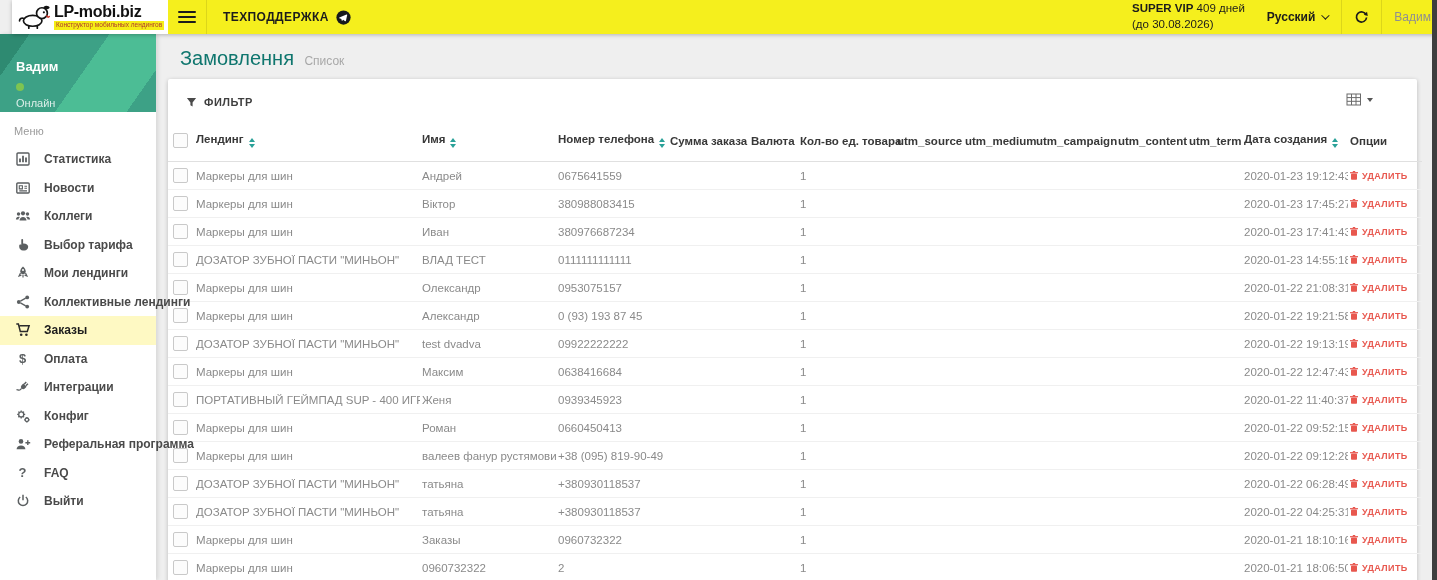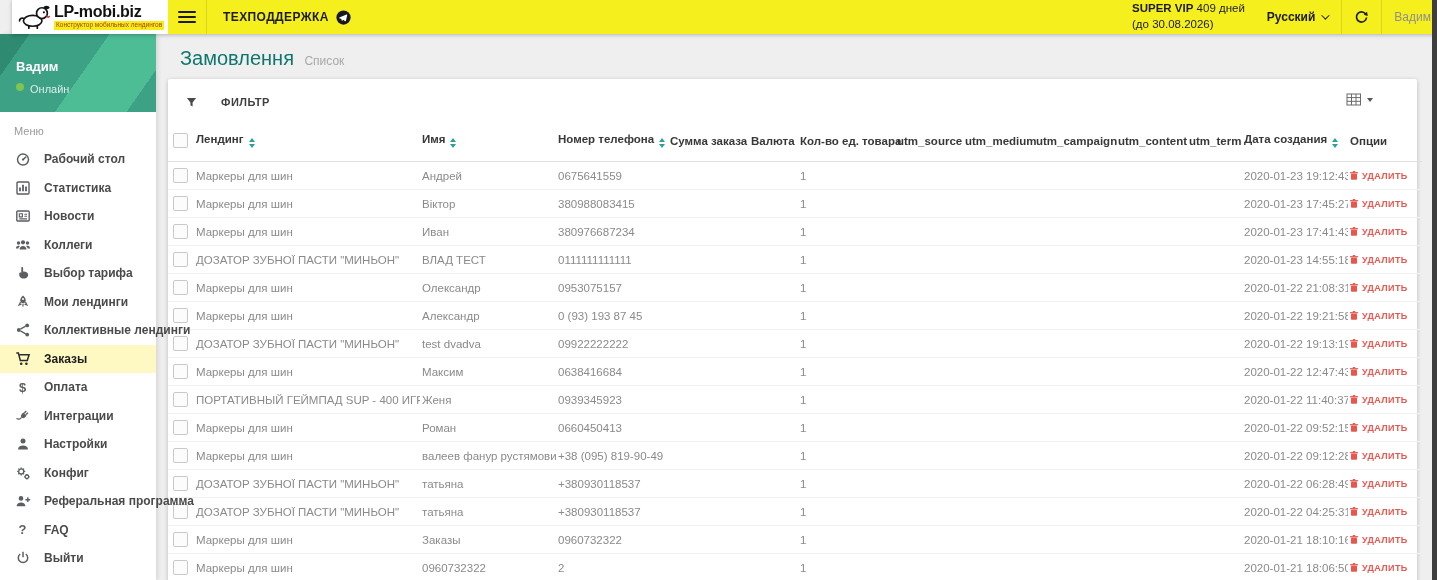--- a/index.html
+++ b/index.html
@@ -27,39 +27,39 @@
           transform:rotate(45deg) translateY(-2px); }
   .refresh-btn { border:none; background:none; cursor:pointer; padding:2px 6px; display:flex; align-items:center; }
   .tb-user { font-size:12px; color:#8f8f8f; padding:0 10px 0 6px; cursor:pointer; }
 
   
   .sidebar { position:absolute; top:34px; left:0; width:156px; height:546px; background:#fff; z-index:10;
              box-shadow:2px 0 4px rgba(0,0,0,.10); }
   .user-panel { height:78px; padding:15px 16px; position:relative; overflow:hidden;
       background:linear-gradient(125deg,#2e8a71 0%,#2e8a71 14%,#3da186 14%,#3da186 52%,#4cbd95 52%,#4cbd95 86%,#3da186 86%); }
   .user-name { font-size:13px; font-weight:bold; color:#fff; margin-top:10px; position:relative; }
-  .user-status { display:flex; gap:6px; margin-top:9px; position:relative; }
+  .user-status { display:flex; gap:6px; margin-top:9px; position:relative;flex-direction:column; }
   .online-dot { width:8px; height:8px; border-radius:50%; background:#7ec451; }
   .status-text { font-size:11px; color:rgba(255,255,255,.82); }
   .menu-label { padding:13px 14px 8px; font-size:11px; color:#9a9a9a; }
   .menu-item { display:flex; align-items:center; height:28.5px; padding:0 14px; cursor:pointer; text-decoration:none; }
   .menu-item.active { background:#fef9c3; }
   .mi-icon { width:17px; height:17px; display:flex; align-items:center; justify-content:center; margin-right:13px; flex:none; }
   .mi-glyph { font-size:13px; font-weight:bold; color:#5b5f61; line-height:1; }
   .mi-label { font-size:12px; font-weight:bold; color:#4a4a4a; white-space:nowrap; }
   .menu-item.active .mi-label { color:#1d1d1d; }
 
   
   .main { position:absolute; top:34px; left:156px; width:1276px; height:546px; }
   .page-head { padding:13px 24px 9px; }
   .page-title { font-size:20px; color:#0f766e; }
   .page-subtitle { font-size:12px; color:#a8a8a8; margin-left:6px; }
   .card { margin:0 15px 0 12px; background:#fff; border-radius:2px; box-shadow:0 1px 4px rgba(0,0,0,.22); height:560px; position:relative; }
   .filter-row { display:flex; align-items:center; padding:17px 18px 13px; position:relative; }
-  .filter-btn { display:flex; align-items:center; gap:24px; border:none; background:none; cursor:pointer;
+  .filter-btn { display:flex; align-items:center; gap:7px; border:none; background:none; cursor:pointer;
                 font-size:11px; font-weight:bold; color:#3f3f3f; letter-spacing:.5px; font-family:inherit; }
   .columns-btn { position:absolute; right:44px; top:14px; border:none; background:none; cursor:pointer;
                  display:flex; align-items:center; gap:5px; }
   .caret-sm { width:0; height:0; border-left:3.5px solid transparent; border-right:3.5px solid transparent; border-top:4px solid #555; }
 
   table { width:100%; border-collapse:collapse; table-layout:fixed; }
   th { text-align:left; font-size:11.5px; font-weight:bold; color:#383838; padding:12px 0 13px 2px;
        border-bottom:1px solid #e0e0e0; white-space:nowrap; overflow:visible; }
   td { font-size:11.5px; color:#8a8a8a; padding:6px 0 6px 2px; border-bottom:1px solid #f0f0f0;
        white-space:nowrap; overflow:hidden; height:26px; }
@@ -147,32 +147,20 @@
     <div class="user-status">
       <span class="online-dot"></span>
       <span class="status-text">Онлайн</span>
     </div>
   </div>
   <div class="menu-label">Меню</div>
   <nav>
     <a class="menu-item">
       <span class="mi-icon">
         <svg width="16" height="16" viewBox="0 0 16 16">
-            <g stroke="#5b5f61" stroke-width="1.5" fill="none">
-              <circle cx="8" cy="8.6" r="5.5"></circle>
-              <path d="M8 8.6l3.1-2.9"></path>
-            </g>
-            <circle cx="8" cy="8.6" r="1.1" fill="#5b5f61"></circle>
-          </svg>
-      </span>
-        <span class="mi-label">Рабочий стол</span>
-      </a>
-    <a class="menu-item">
-      <span class="mi-icon">
-        <svg width="16" height="16" viewBox="0 0 16 16">
             <rect x="2" y="2" width="12" height="12" rx="1" fill="none" stroke="#5b5f61" stroke-width="1.4"></rect>
             <path d="M5 11.3V7.5M8 11.3V4.8M11 11.3V6.6" stroke="#5b5f61" stroke-width="1.8"></path>
           </svg>
       </span>
         <span class="mi-label">Статистика</span>
       </a>
     <a class="menu-item">
       <span class="mi-icon">
         <svg width="16" height="16" viewBox="0 0 16 16">
             <rect x="1.8" y="3" width="12.4" height="10" rx="1" fill="none" stroke="#5b5f61" stroke-width="1.4"></rect>
@@ -245,29 +233,20 @@
       <span class="mi-icon">
         <svg width="16" height="16" viewBox="0 0 16 16">
             <g transform="rotate(45 8 8)">
               <path d="M6.8 2.2v3M9.2 2.2v3" stroke="#5b5f61" stroke-width="1.4"></path>
               <path d="M5.7 5.2h4.6v2.5a2.3 2.3 0 0 1-4.6 0z" fill="#5b5f61"></path>
               <path d="M8 10v1.7c0 1.6-1.5 1.8-2.7 2.8" stroke="#5b5f61" stroke-width="1.3" fill="none"></path>
             </g>
           </svg>
       </span>
         <span class="mi-label">Интеграции</span>
-      </a>
-    <a class="menu-item">
-      <span class="mi-icon">
-        <svg width="16" height="16" viewBox="0 0 16 16" fill="#5b5f61">
-            <circle cx="8" cy="5" r="2.5"></circle>
-            <path d="M3 13.4c0-2.7 2.2-4 5-4s5 1.3 5 4z"></path>
-          </svg>
-      </span>
-        <span class="mi-label">Настройки</span>
       </a>
     <a class="menu-item">
       <span class="mi-icon">
         <svg width="16" height="16" viewBox="0 0 16 16">
             <g stroke="#5b5f61" stroke-width="1.3" fill="none">
               <circle cx="6.2" cy="6.4" r="2.5"></circle>
               <path d="M6.2 2.4v1.3M6.2 9.1v1.3M2.2 6.4h1.3M8.9 6.4h1.3M3.4 3.6l.9.9M8.1 8.3l.9.9M9 3.6l-.9.9M4.3 8.3l-.9.9"></path>
               <circle cx="11.9" cy="11.8" r="1.8"></circle>
               <path d="M11.9 9.1v.9M11.9 13.6v.9M9.2 11.8h.9M13.7 11.8h.9"></path>
             </g>

